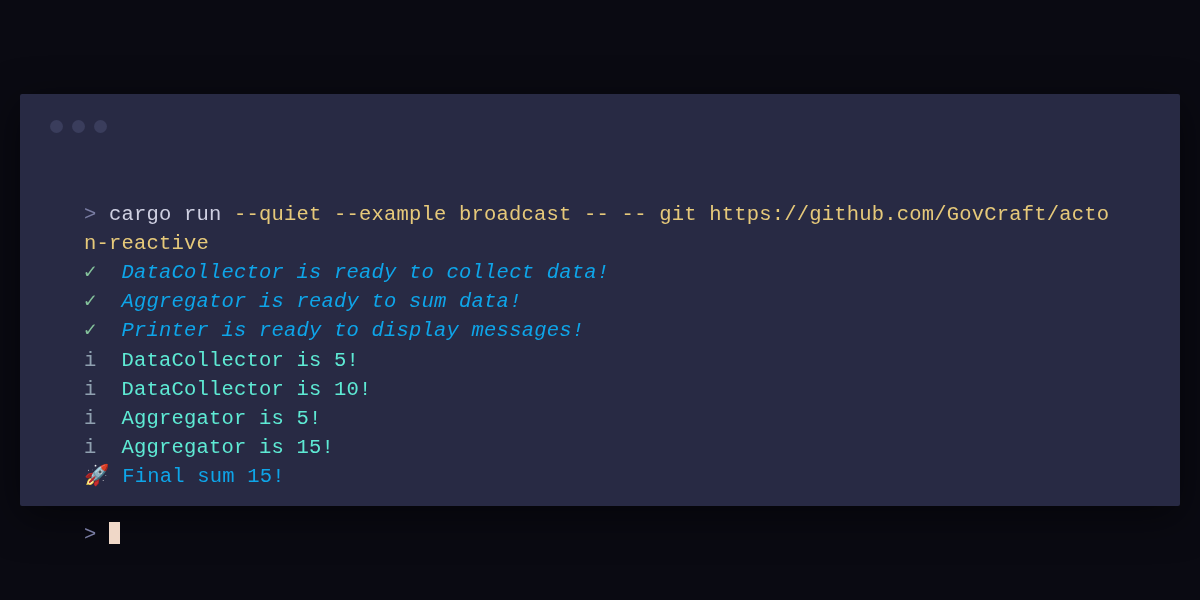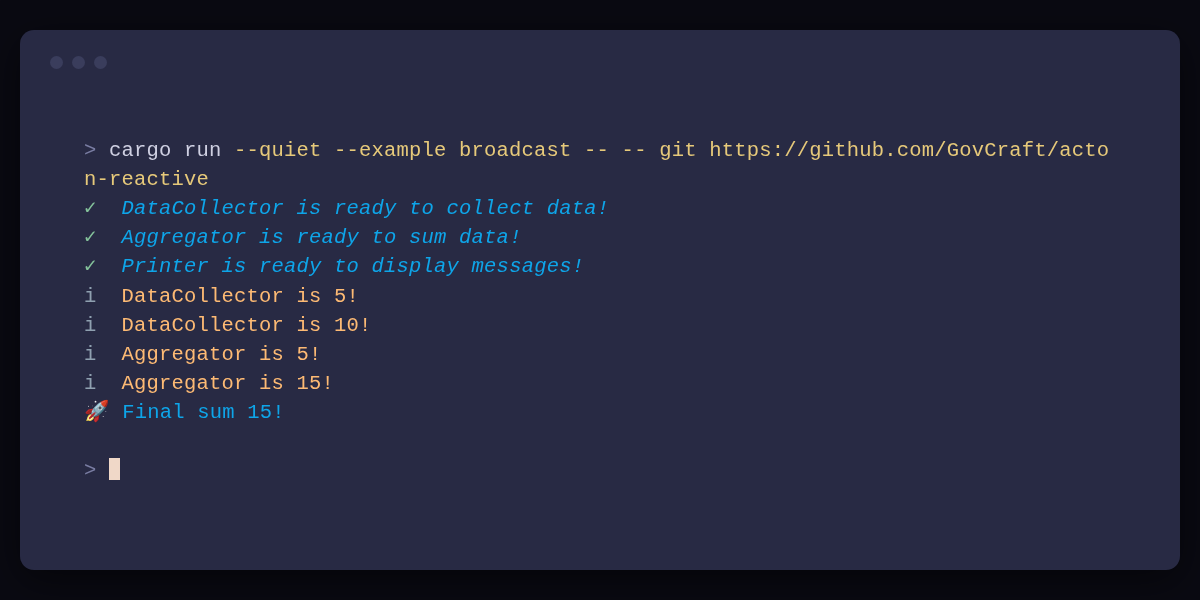--- a/index.html
+++ b/index.html
@@ -8,23 +8,23 @@
       width: 1200px;
       height: 600px;
       overflow: hidden;
       display: flex;
       align-items: center;
       justify-content: center;
       font-family: 'Menlo', 'Monaco', 'Consolas', 'Courier New', monospace;
     }
     .terminal-window {
       width: 1160px;
-      height: 540px;
+      height: 412px;
       background: #282a44;
-      border-radius: 14px;
+      border-radius: 2px;
       padding: 18px 0 0 0;
       position: relative;
       box-shadow: 0 10px 40px rgba(0,0,0,0.5);
     }
     .titlebar {
       height: 28px;
       padding: 0 20px 0 30px;
       display: flex;
       align-items: center;
       gap: 9px;
@@ -44,21 +44,21 @@
       white-space: pre-wrap;
       word-break: break-all;
       color: #d8d6e8;
     }
     .prompt { color: #7a7da3; }
     .cmd-base { color: #cfd0e2; }
     .cmd-yellow { color: #e6c97a; }
     .check { color: #84c29b; }
     .msg-green { color: #0ea5e9; font-style: italic; }
     .info { color: #8fa0b0; }
-    .msg-teal { color: #fdba74; }
+    .msg-teal { color: #5eead4; }
     .rocket { }
     .msg-red { color: #0ea5e9; }
     .cursor {
       display: inline-block;
       width: 11px;
       height: 22px;
       background: #f0d8c8;
       vertical-align: text-bottom;
       margin-bottom: 2px;
     }

